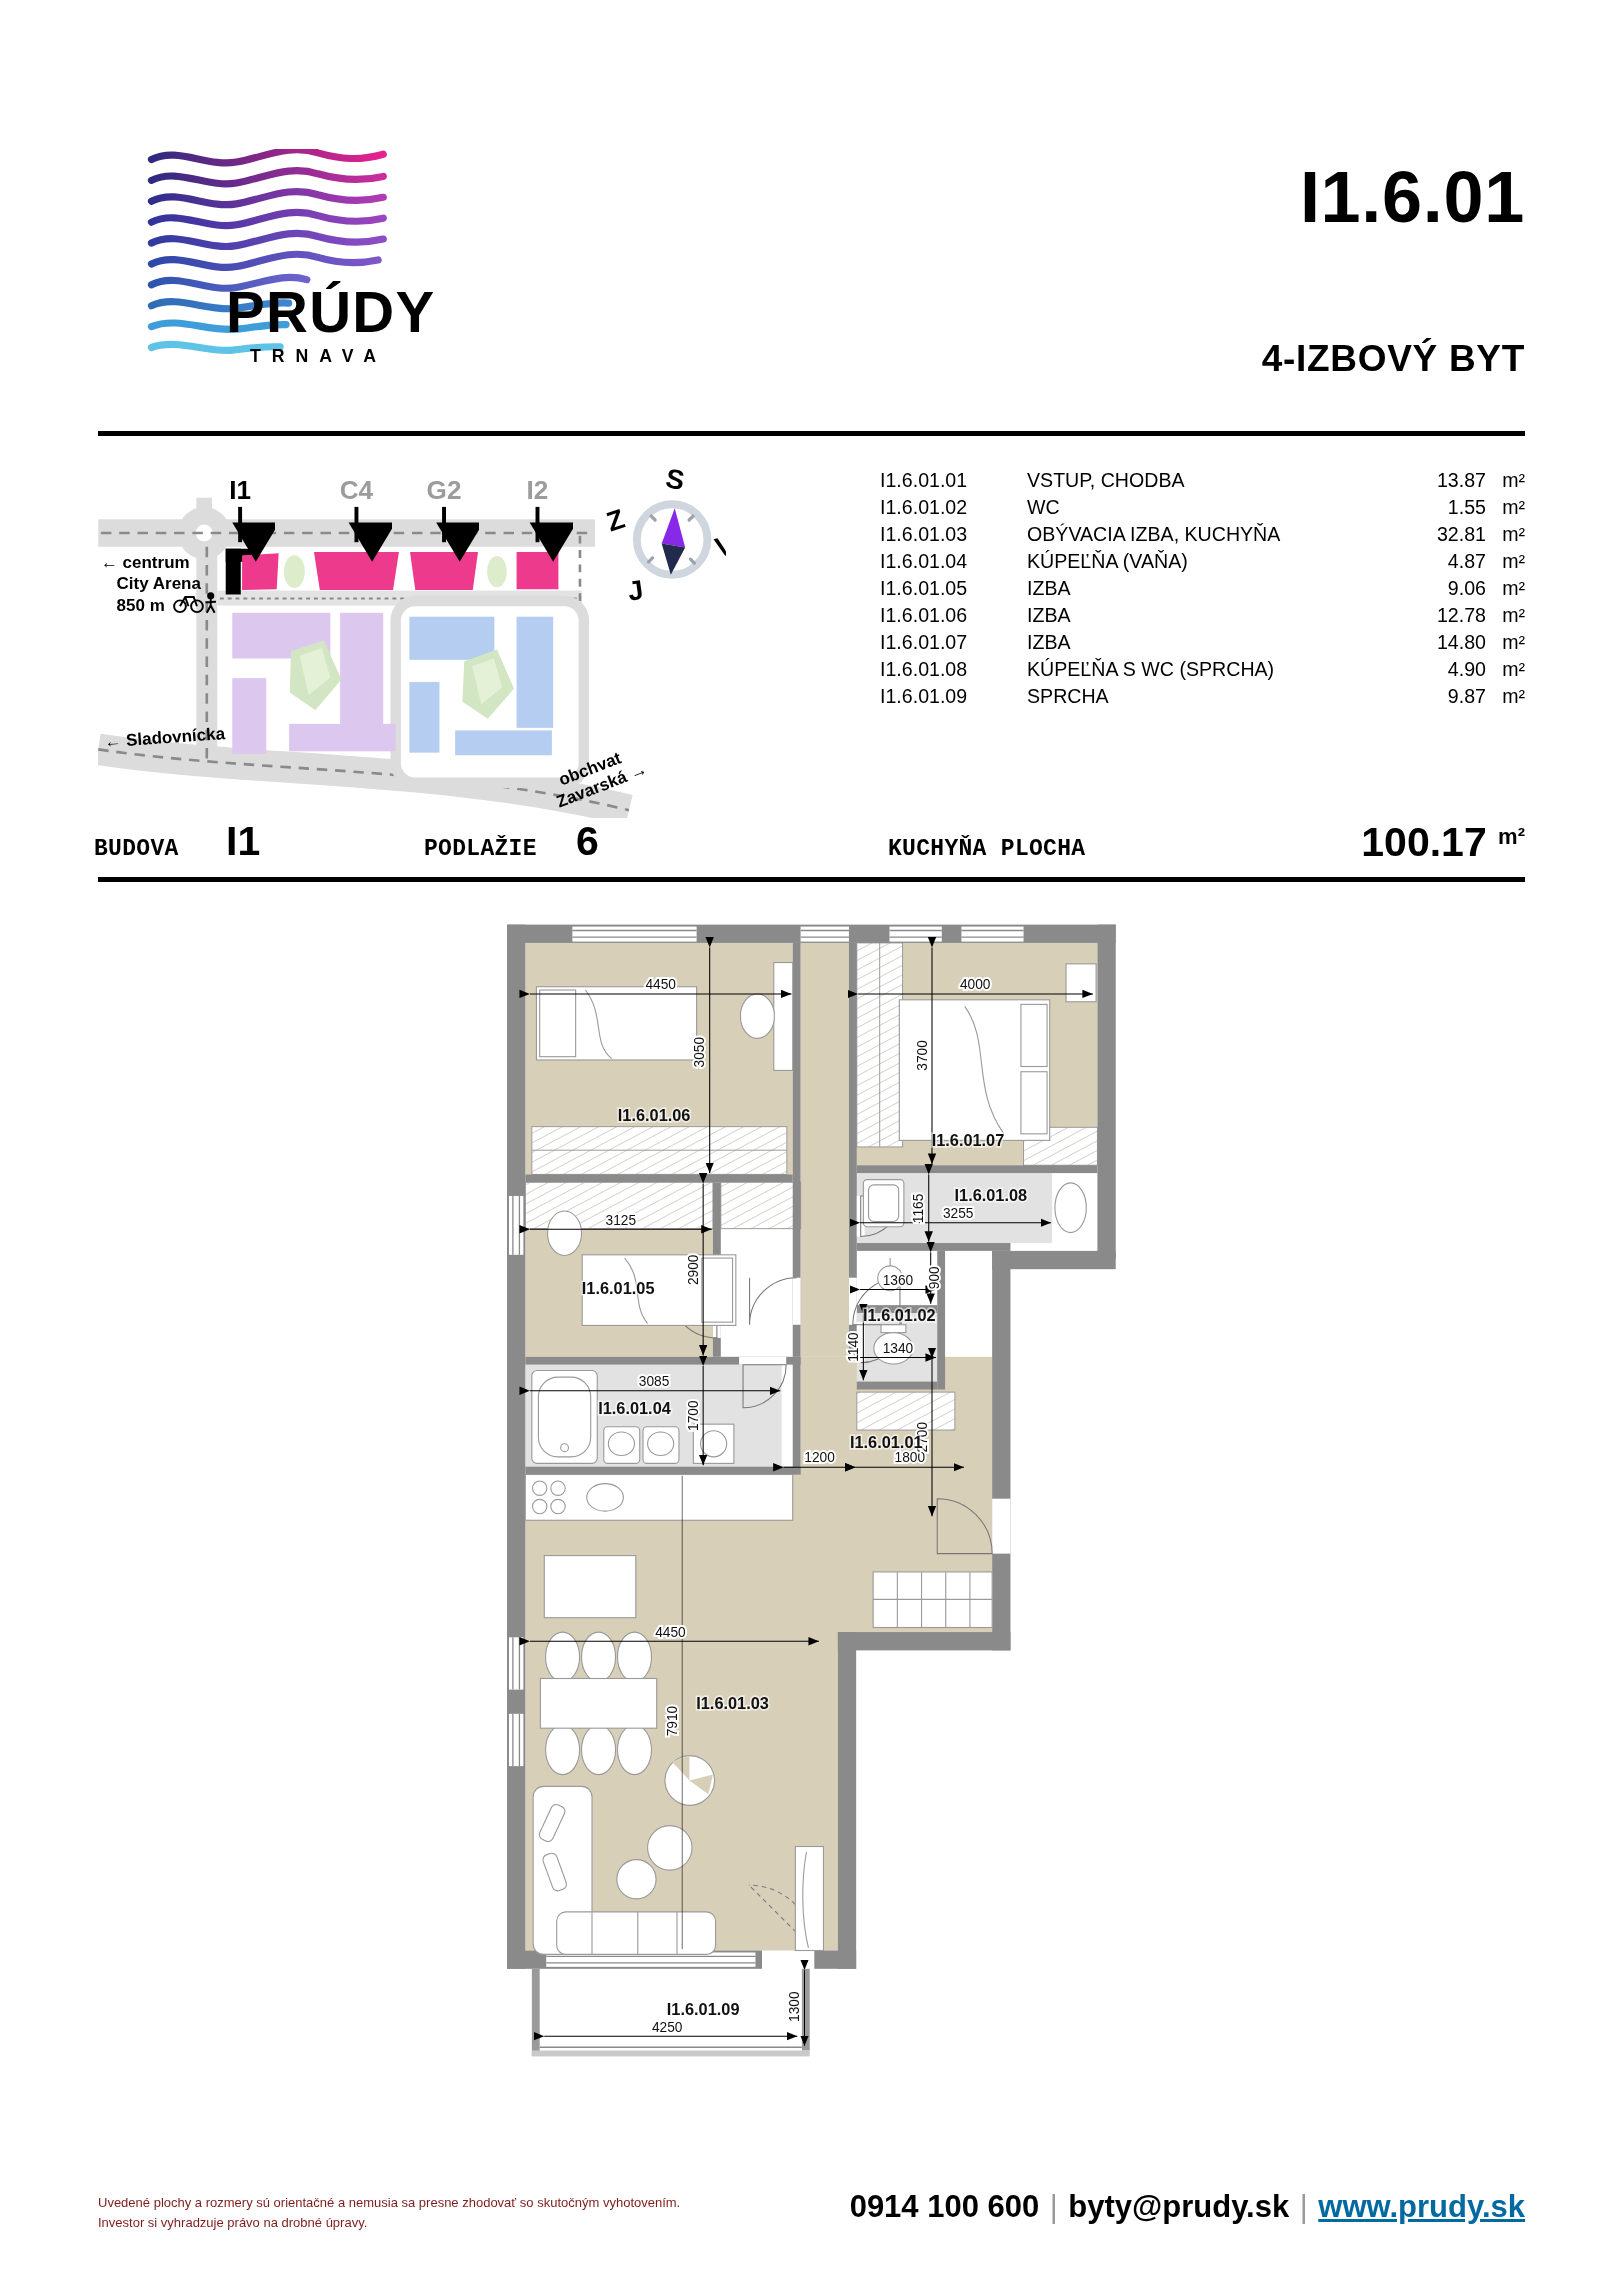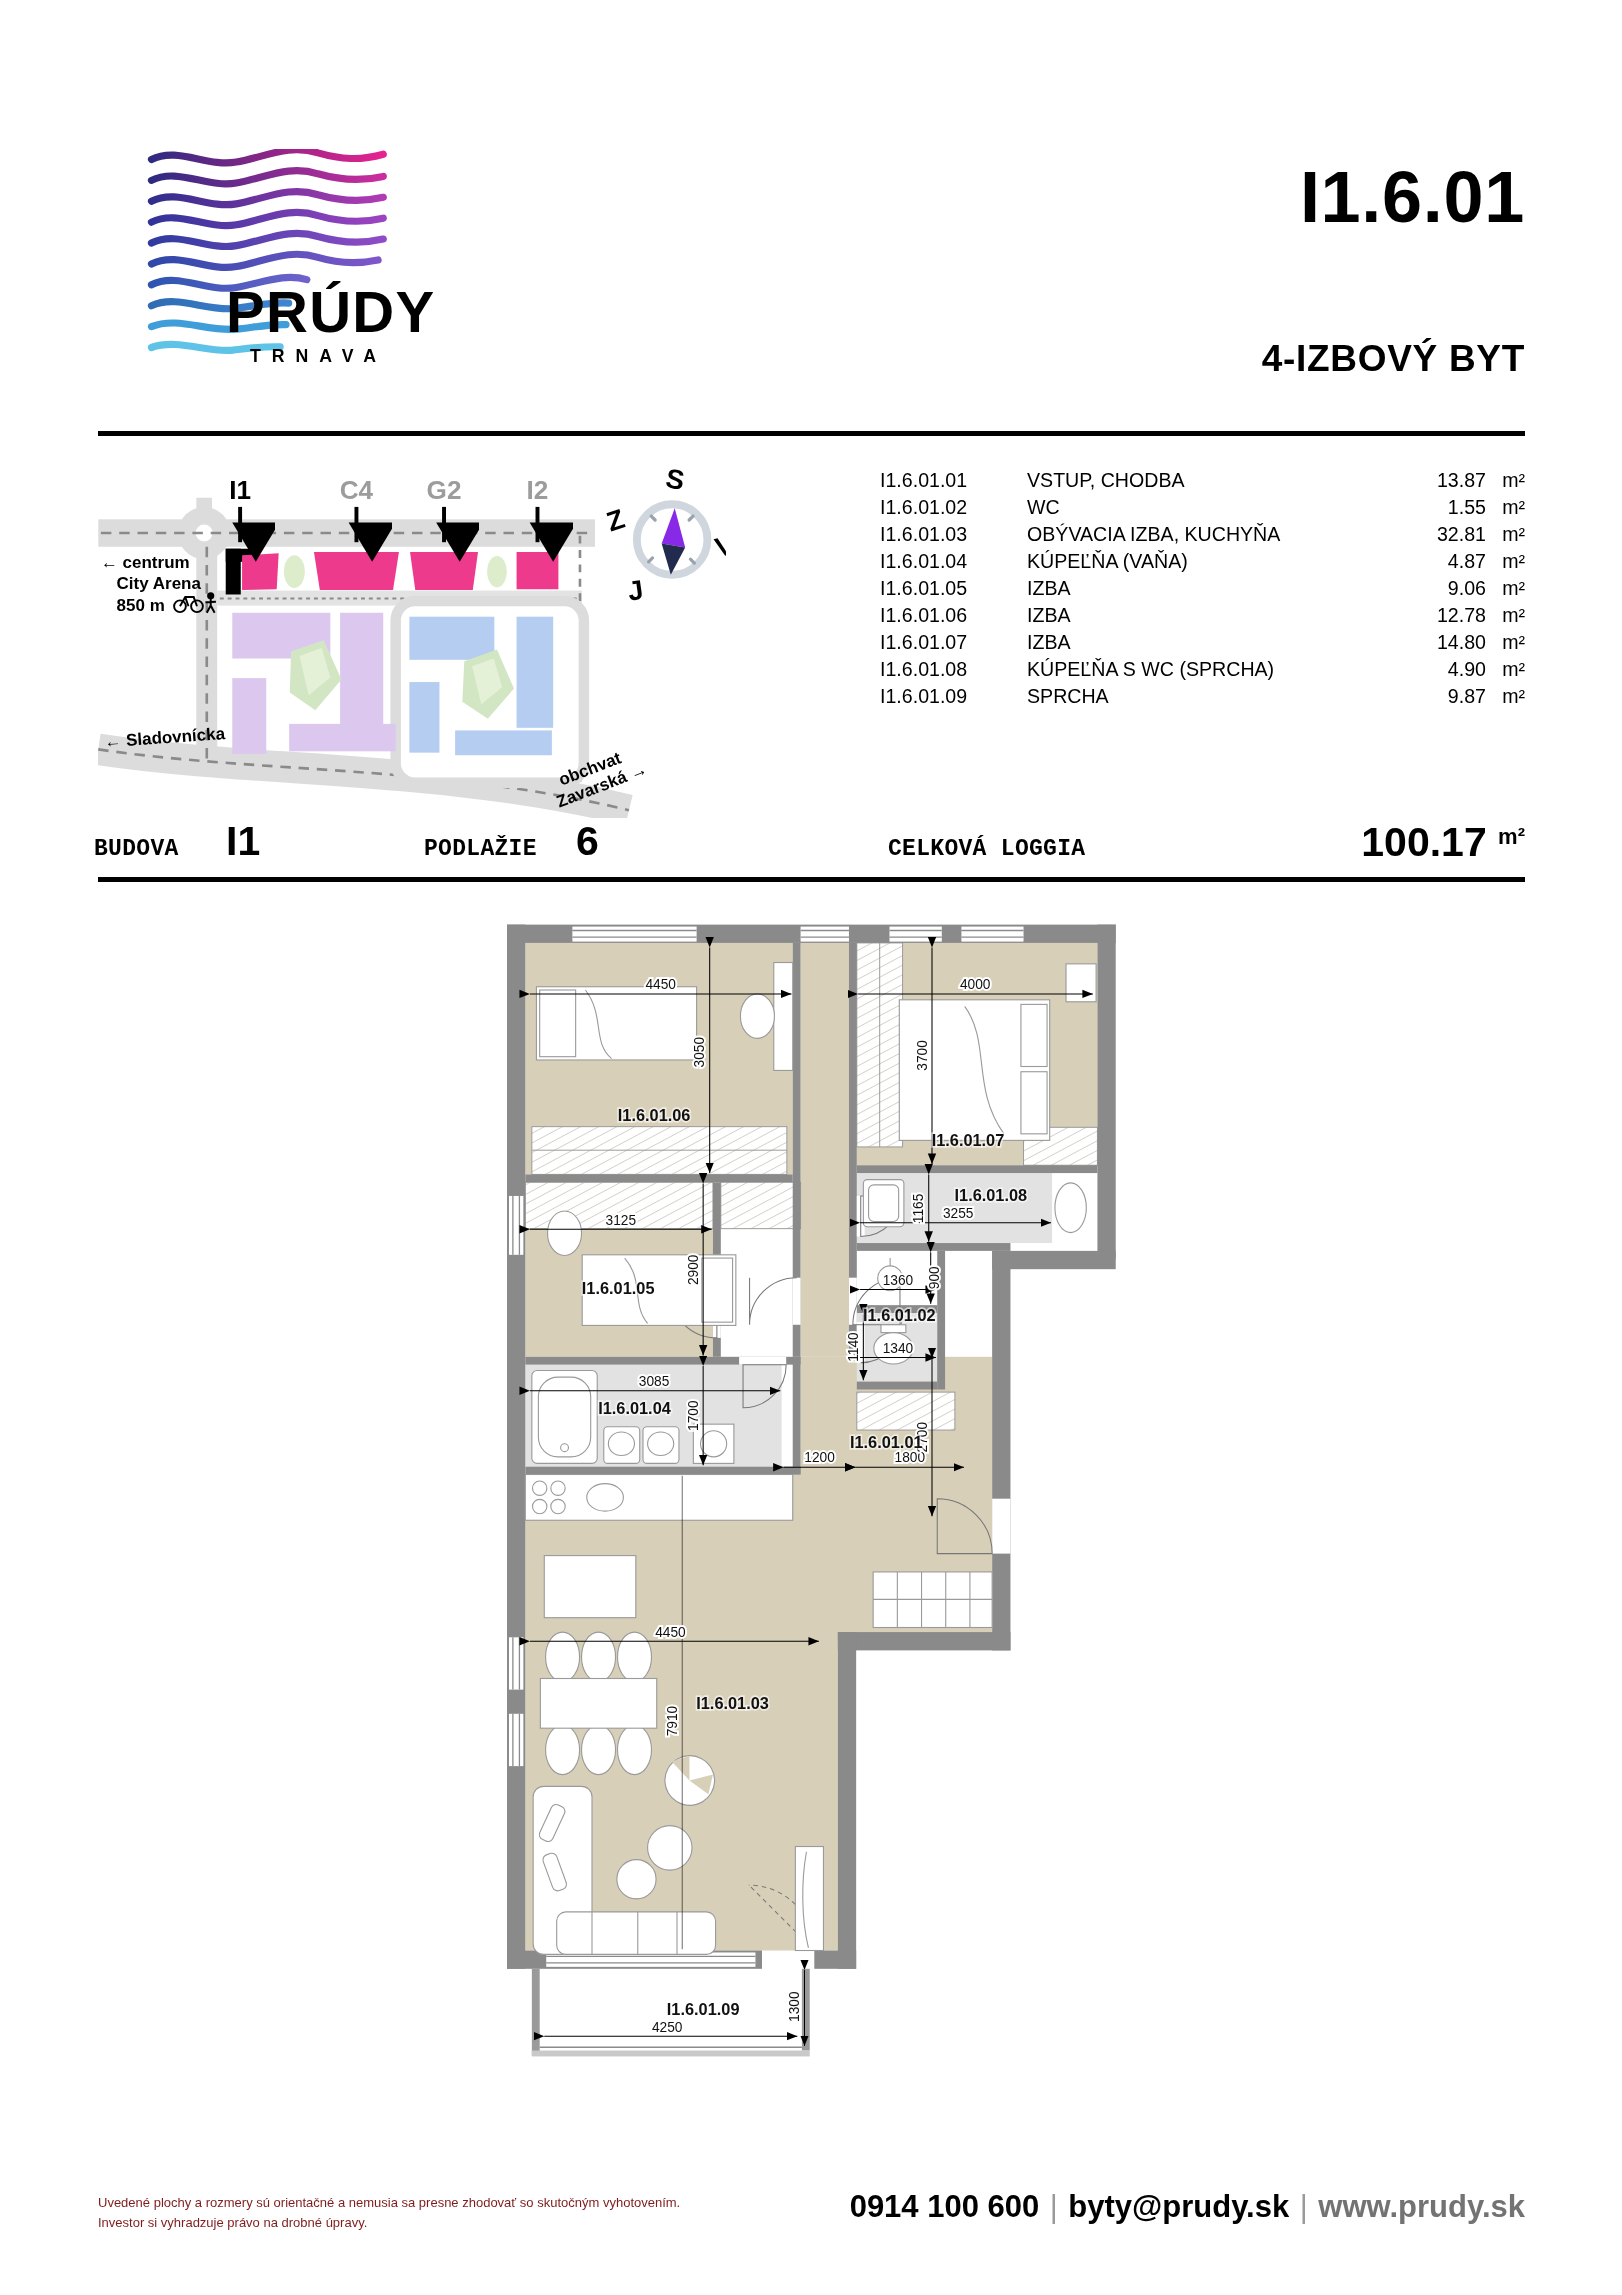--- a/index.html
+++ b/index.html
@@ -27,21 +27,21 @@
   
   .sum-label{font-size:23px;font-weight:bold;letter-spacing:0.3px;font-family:Liberation Mono, monospace;}
   .sum-value{font-size:41px;font-weight:bold;}
   #sum-total-value{right:98px;top:819px;}
   #sum-total-value .unit{font-size:22px;font-weight:bold;vertical-align:11.8px;}
 
   
   #disclaimer{left:98px;top:2193px;font-size:13px;line-height:19.6px;color:#7f1d1d;}
   #contact{right:98px;top:2189px;font-size:31px;font-weight:bold;white-space:nowrap;}
   #contact .sep{color:#9a9a9a;font-weight:normal;padding:0 10.5px;}
-  #contact .web{color:#737373;}
+  #contact .web{color:#0369a1;text-decoration:underline;}
   a{color:inherit;text-decoration:none;}
 
   svg text{font-family:"Liberation Sans", sans-serif;}
   .mapLabel{font-size:40px;font-weight:bold;}
   .mapNote{font-size:26px;font-weight:bold;}
   .dim{font-size:21px;fill:#111;paint-order:stroke;stroke:#ffffff;stroke-width:6px;}
   .rlabel{font-size:25px;font-weight:bold;fill:#111;paint-order:stroke;stroke:rgba(255,255,255,0.6);stroke-width:5px;}
   .compassL{font-size:42px;font-weight:bold;fill:#000;}
 </style>
 </head>
@@ -259,21 +259,21 @@
         <span class="tname">SPRCHA</span>
         <span class="tarea">9.87</span>
         <span class="tunit">m²</span>
       </div>
   </div>
 
   <div class="abs sum-label" style="left:94px;top:836px;">BUDOVA</div>
   <div class="abs sum-value" style="left:226px;top:818px;">I1</div>
   <div class="abs sum-label" style="left:424px;top:836px;">PODLAŽIE</div>
   <div class="abs sum-value" style="left:576px;top:818px;">6</div>
-  <div class="abs sum-label" style="left:888px;top:836px;">CELKOVÁ LOGGIA</div>
+  <div class="abs sum-label" style="left:888px;top:836px;">KUCHYŇA PLOCHA</div>
   <div class="abs sum-value" id="sum-total-value"><span>100.17</span> <span class="unit">m²</span></div>
   <div class="abs rule" id="rule-mid"></div>
 
   <svg class="abs" style="left:507px;top:924px;" width="612" height="1152" viewBox="0 0 936 1760">
     <defs>
       <pattern id="hatch" width="13" height="13" patternTransform="rotate(62)" patternUnits="userSpaceOnUse">
         <rect width="13" height="13" fill="#ffffff"></rect>
         <line x1="0" y1="0" x2="0" y2="13" stroke="#b3ada0" stroke-width="1.6"></line>
       </pattern>
       <marker id="dArr" markerWidth="12" markerHeight="10" refX="10" refY="5" orient="auto">

